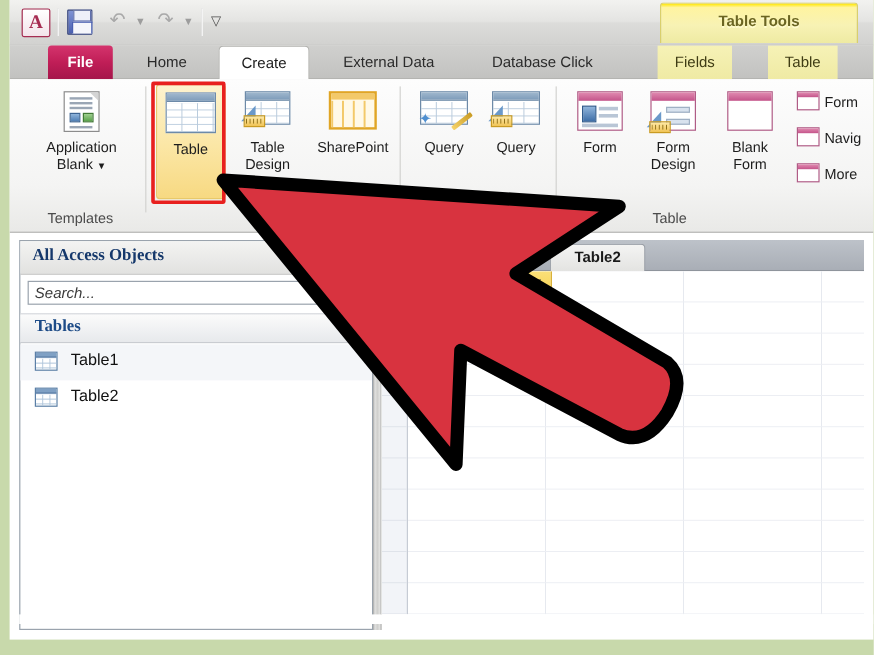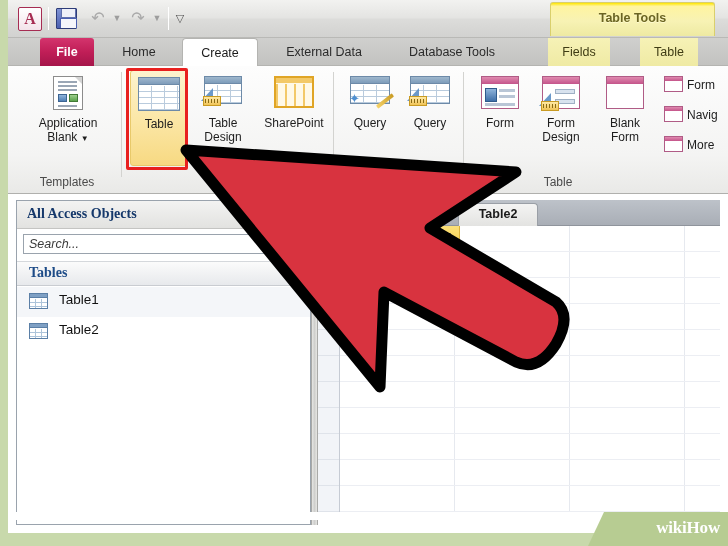--- a/index.html
+++ b/index.html
@@ -398,21 +398,21 @@
       <div class="tab" style="left:96px; width:70px;">
         <span>Home</span>
       </div>
       <div class="tab" style="left:258px; width:116px;">
         <span>External Data</span>
       </div>
       <div class="tab active" style="left:174px; width:76px;">
         <span>Create</span>
       </div>
       <div class="tab" style="left:382px; width:124px;">
-        <span>Database Tools</span>
+        <span>Database Click</span>
       </div>
       <div class="tab ctx" style="left:540px; width:62px;">
         <span>Fields</span>
       </div>
       <div class="tab ctx" style="left:632px; width:58px;">
         <span>Table</span>
       </div>
     </div>
 
     <div class="ribbon">
@@ -629,18 +629,14 @@
              L 516,172
              L 430,228
              L 556,302
              Q 572,316 556,344
              Q 538,372 516,362
              L 384,292
              L 380,387
              Z" fill="#d8333f" stroke="#000000" stroke-width="11" stroke-linejoin="round"></path>
   </svg>
 
-  <div class="wm">
-    <div class="band"></div>
-    <div class="txt"><span>wiki</span><span class="h">How</span></div>
-  </div>
 
 </div>
 
 </body></html>

